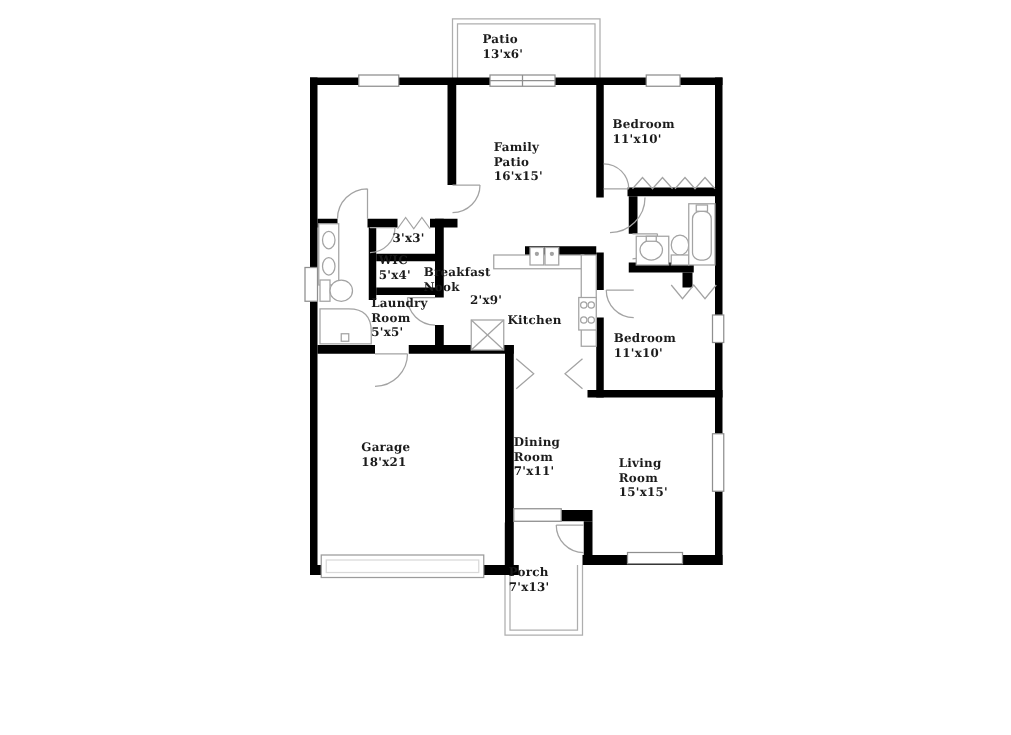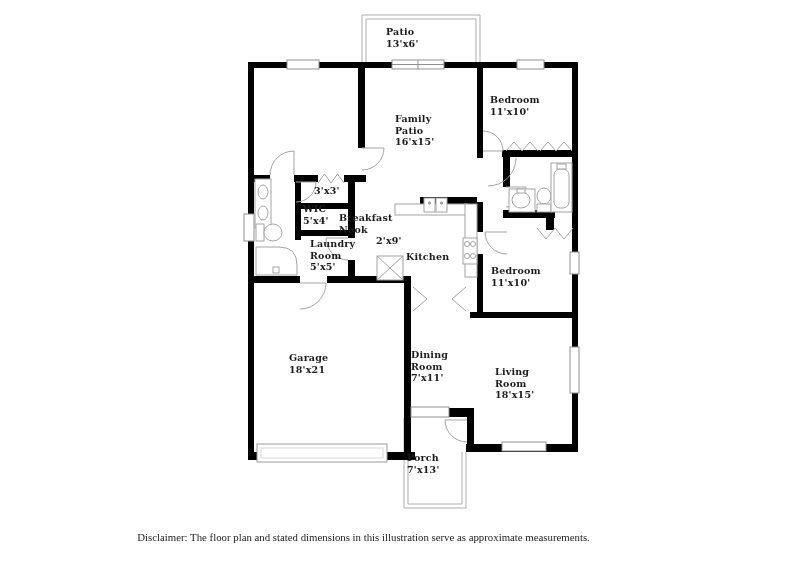--- a/index.html
+++ b/index.html
@@ -165,45 +165,44 @@
   <div class="rl" style="left:325px;top:215px;width:44px">
     <span class="nm">WIC</span>
     <span class="dm">5'x4'</span>
   </div>
   <div class="rl" style="left:369px;top:224px;width:60px">
     <span class="nm">Breakfast Nook</span>
   </div>
   <div class="rl" style="left:401px;top:241px;width:50px">
     <span class="dm">2'x9'</span>
   </div>
-  <div class="rl" style="left:336px;top:255px;width:52px">
+  <div class="rl" style="left:323px;top:255px;width:52px">
     <span class="nm">Laundry Room</span>
     <span class="dm">5'x5'</span>
   </div>
   <div class="rl" style="left:436px;top:257px;width:60px">
     <span class="nm">Kitchen</span>
   </div>
   <div class="rl" style="left:526px;top:277px;width:70px">
     <span class="nm">Bedroom</span>
     <span class="dm">11'x10'</span>
   </div>
   <div class="rl" style="left:324px;top:364px;width:70px">
     <span class="nm">Garage</span>
     <span class="dm">18'x21</span>
   </div>
   <div class="rl" style="left:434px;top:366px;width:46px">
     <span class="nm">Dining Room</span>
     <span class="dm">7'x11'</span>
   </div>
   <div class="rl" style="left:517px;top:383px;width:44px">
     <span class="nm">Living Room</span>
-    <span class="dm">18'x15'</span>
+    <span class="dm">15'x15'</span>
   </div>
   <div class="rl" style="left:432px;top:464px;width:50px">
     <span class="nm">Porch</span>
     <span class="dm">7'x13'</span>
   </div>
 
   <div class="disc">
-    <span>Disclaimer: The floor plan and stated dimensions in this illustration serve as approximate measurements.</span>
   </div>
 
 </div>
 
 </body></html>

